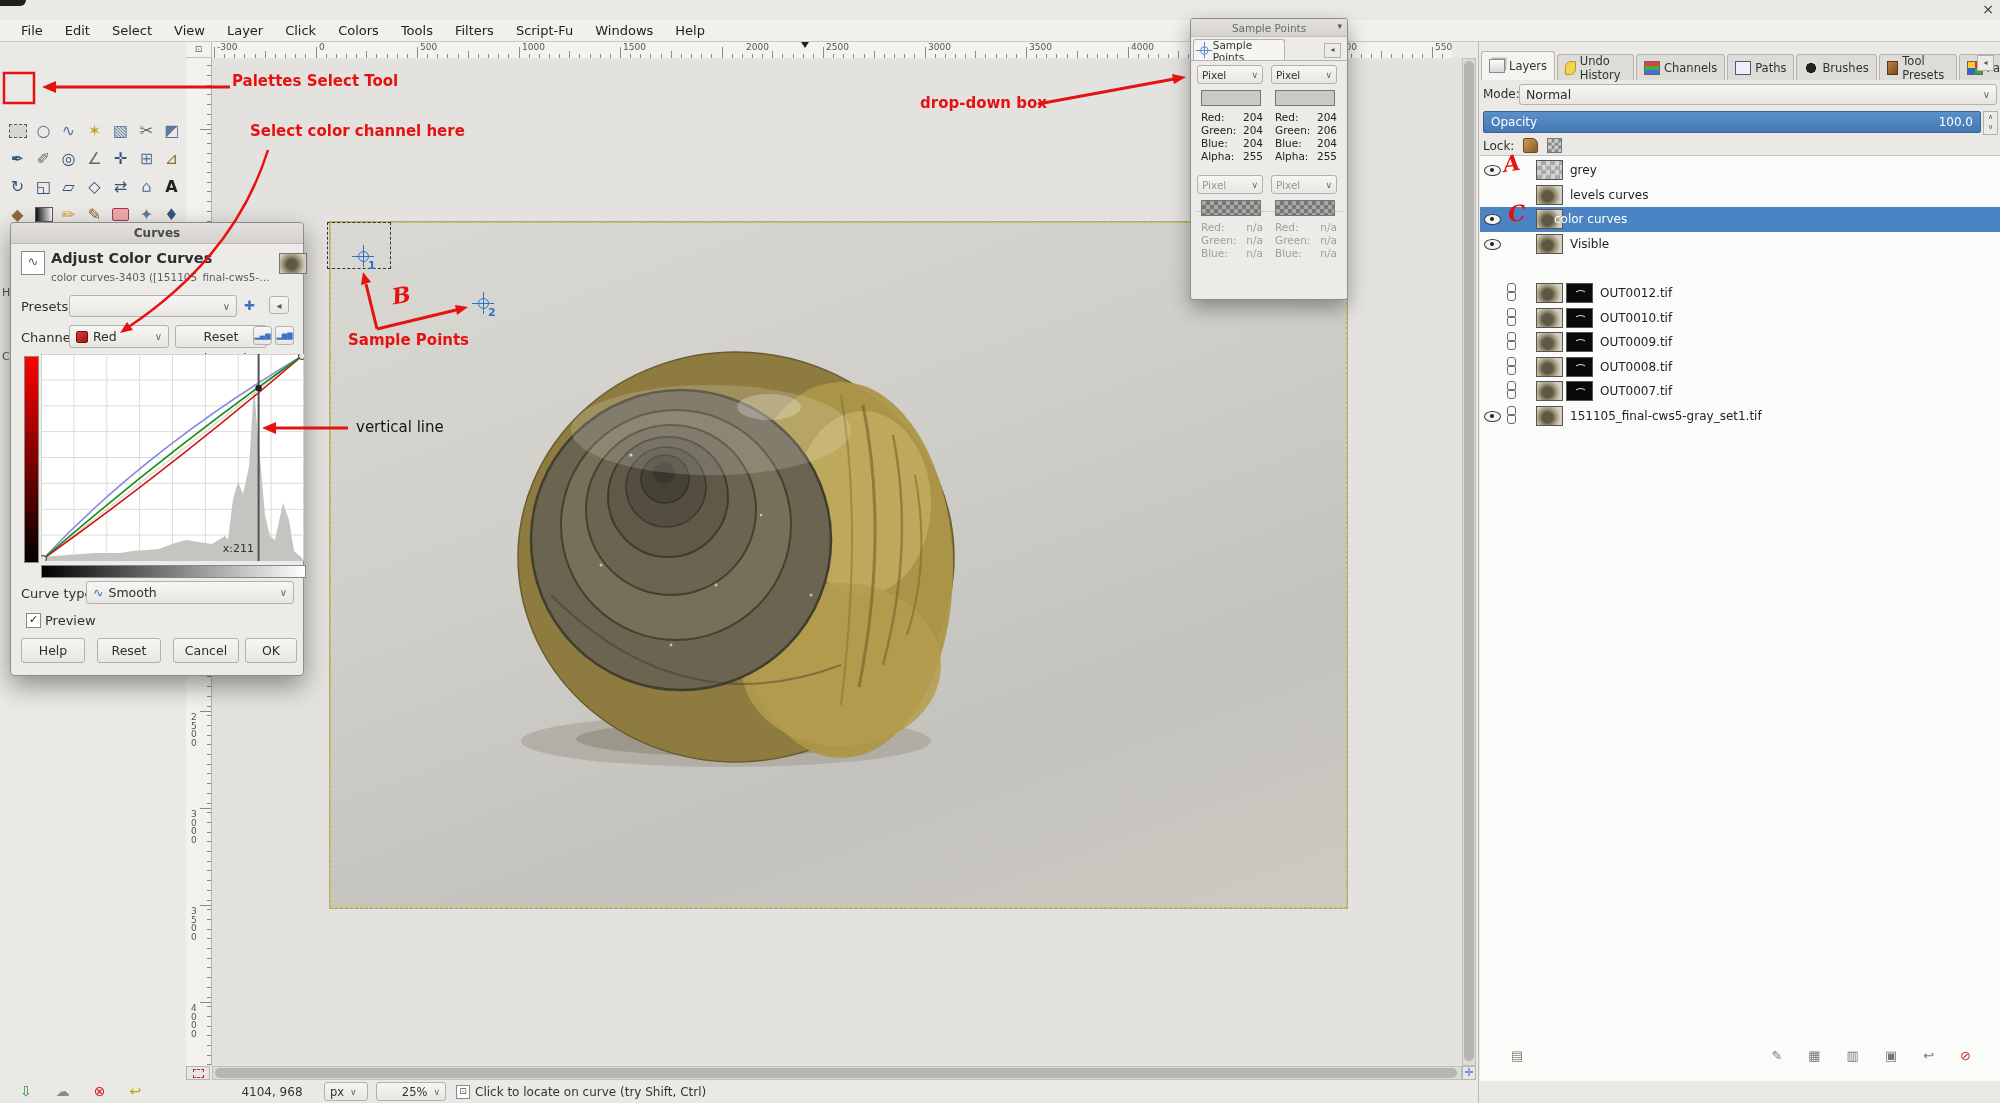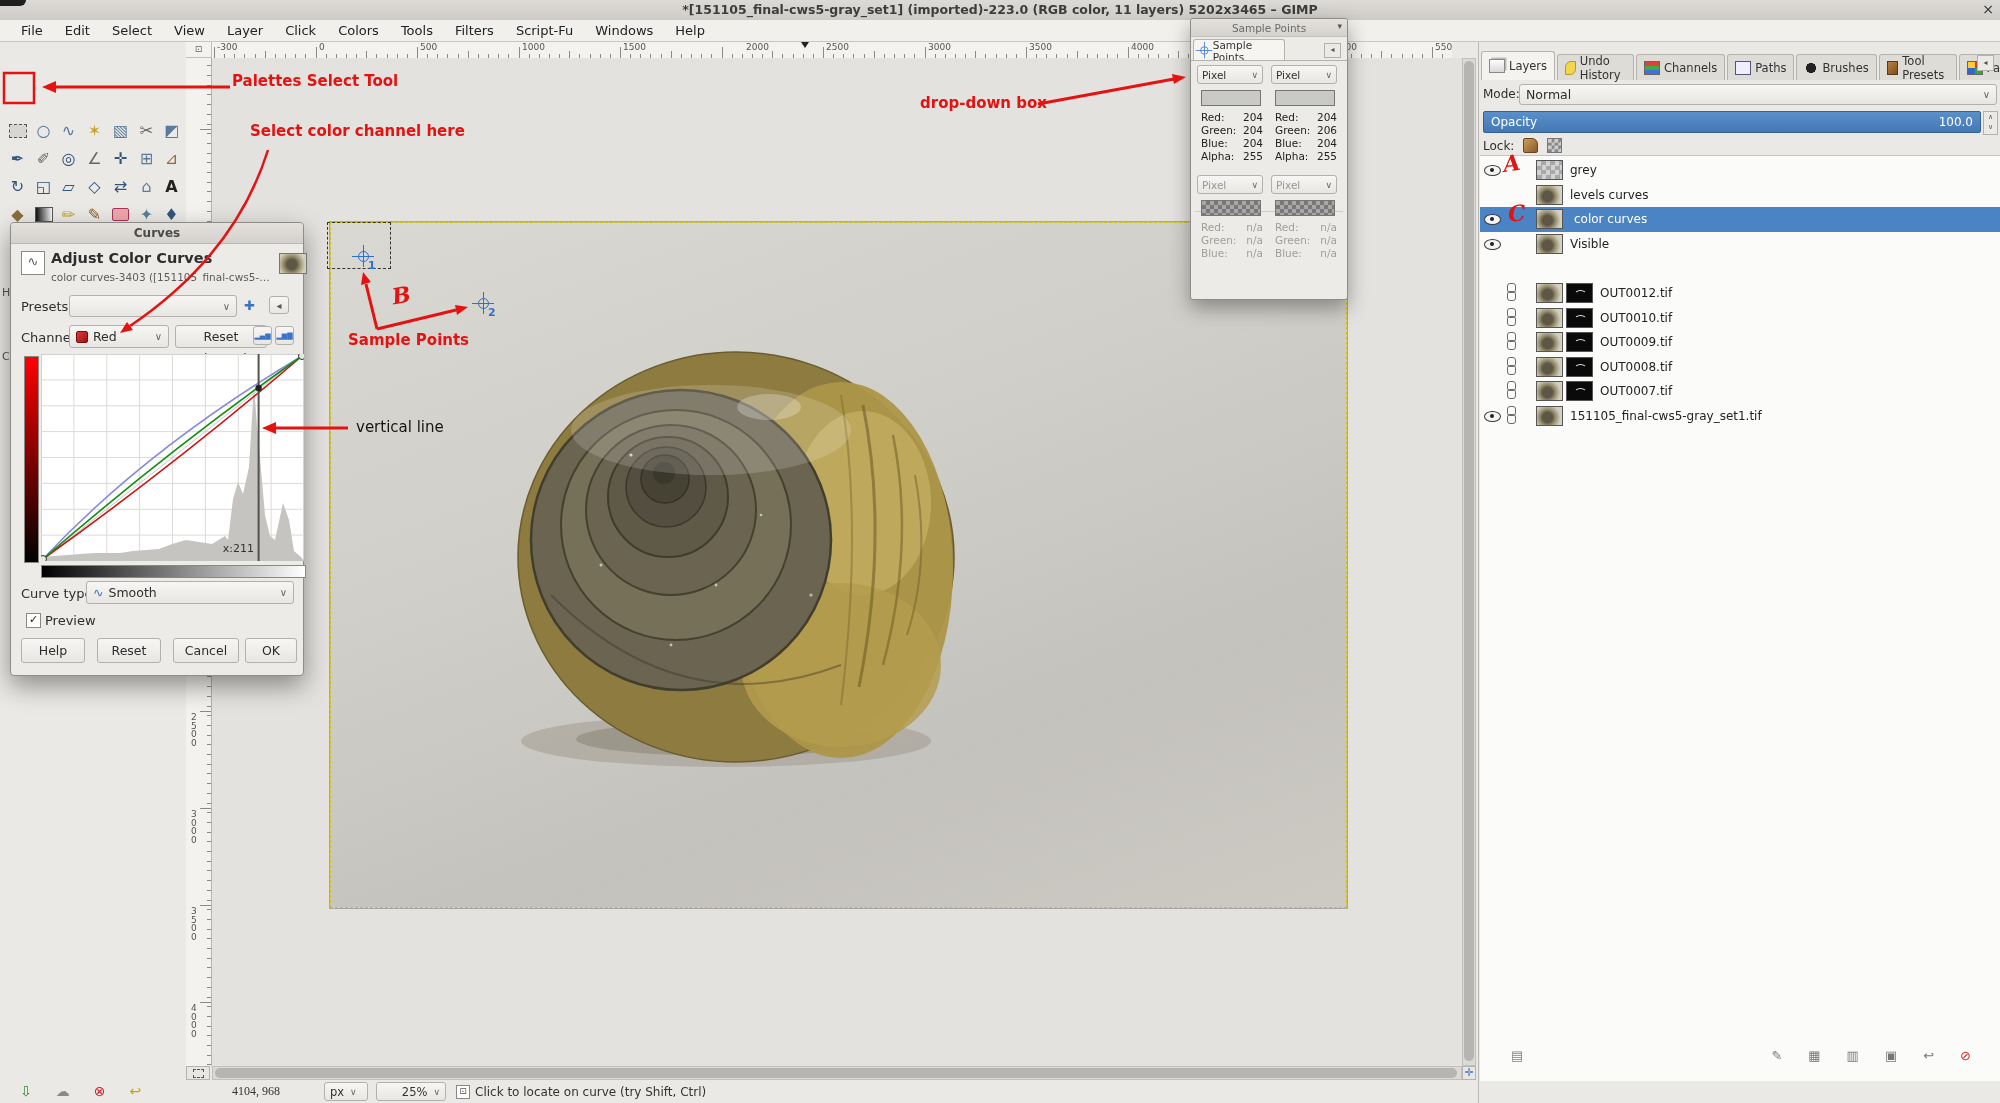--- a/index.html
+++ b/index.html
@@ -152,34 +152,31 @@
   .lthumb.photo{background:radial-gradient(circle at 42% 58%,#5e5745 0 28%,#97906f 46%,#d2cdbd 72%,#d8d4c6 100%);}
   .lthumb.checker{background:conic-gradient(#a8a8a8 25%,#d2d2d2 0 50%,#a8a8a8 0 75%,#d2d2d2 0) 0 0/9px 9px;}
   .lmask{position:absolute;left:86px;top:2px;width:27px;height:20px;background:#0a0a0a;border:1px solid #555;box-sizing:border-box;}
   .lmask::after{content:"";position:absolute;left:7px;top:6px;width:11px;height:9px;border:1.6px solid #e8e8e8;border-color:#e8e8e8 transparent transparent transparent;border-radius:50%;}
   .lname{position:absolute;top:5px;}
   #rdock-bottom{left:4px;top:1002px;width:514px;height:22px;display:flex;align-items:center;}
   .rb-icon{font-size:13px;color:#666;line-height:1;}
 
   
   #statusbar{left:186px;top:1080px;width:1292px;height:23px;background:#ebe9e6;display:flex;align-items:center;font-size:12px;color:#333;}
-  #pos-display{margin-left:46px;width:80px;text-align:left;font-family:Liberation Serif, serif;}
+  #pos-display{margin-left:46px;width:80px;text-align:center;}
   .sb-select{height:19px;background:linear-gradient(#f7f6f4,#e8e6e2);border:1px solid #b3b1ad;border-radius:3px;box-sizing:border-box;
     font-size:11.5px;color:#333;display:flex;align-items:center;padding:0 5px;}
   .sb-select .chev{margin-left:6px;font-size:9px;color:#666;}
   #locate-icon{width:12px;height:12px;border:1px solid #888;background:#fff;margin:0 5px 0 10px;font-size:9px;line-height:11px;text-align:center;color:#555;}
 </style>
 </head>
 <body>
 
 <div id="app">
 
-  <div class="abs" id="titlebar">
-    <span>*[151105_final-cws5-gray_set1] (imported)-223.0 (RGB color, 11 layers) 5202x3465 – GIMP</span>
-  </div>
   <div class="abs" id="corner-notch"></div>
   <div class="abs" id="close-btn">×</div>
 
   <div class="abs" id="menubar">
       <div class="menu-item">File</div>
       <div class="menu-item">Edit</div>
       <div class="menu-item">Select</div>
       <div class="menu-item">View</div>
       <div class="menu-item">Layer</div>
       <div class="menu-item">Click</div>
@@ -848,21 +845,21 @@
           <div class="chaincell"></div>
           <div class="lthumb photo"></div>
           <div class="lname" style="left: 90px;">levels curves</div>
         </div>
         <div class="lrow sel" style="top: 51px;">
           <div class="eyecell">
             <div class="eye"></div>
           </div>
           <div class="chaincell"></div>
           <div class="lthumb photo"></div>
-          <div class="lname" style="left: 94px;">color curves</div>
+          <div class="lname" style="left: 74px;">color curves</div>
         </div>
         <div class="lrow" style="top: 76px;">
           <div class="eyecell">
             <div class="eye"></div>
           </div>
           <div class="chaincell"></div>
           <div class="lthumb photo"></div>
           <div class="lname" style="left: 90px;">Visible</div>
         </div>
         <div class="lrow" style="top: 125px;">

